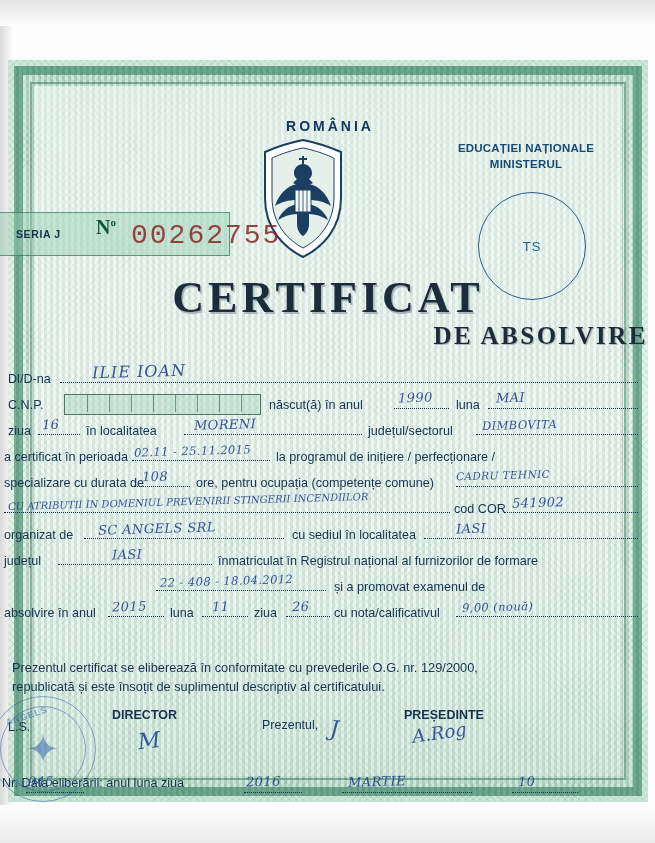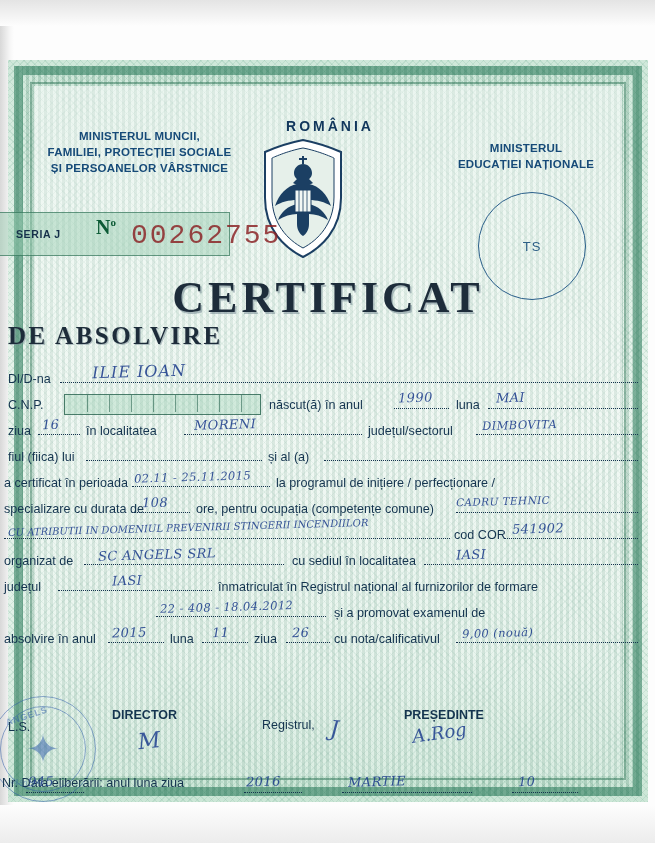--- a/index.html
+++ b/index.html
@@ -191,21 +191,21 @@
     font-weight: bold;
     font-size: 44px;
     letter-spacing: 4px;
     color: #1d2c3a;
     text-shadow: 1.5px 1.5px 0 rgba(120,140,150,0.55);
   }
   .title-sub {
     position: absolute;
     left: 0; right: 0;
     top: 262px;
-    text-align: left;
+    text-align: right;
     font-family: "Liberation Serif", serif;
     font-weight: bold;
     font-size: 25px;
     letter-spacing: 2.5px;
     color: #1d2c3a;
     text-shadow: 1.2px 1.2px 0 rgba(120,140,150,0.5);
   }
 
   
   .form {
@@ -348,31 +348,26 @@
   <div class="scan-edge-top"></div>
   <div class="scan-edge-bottom"></div>
 
   <div id="cert">
     <div class="band-outer"></div>
     <div class="band-inner"></div>
     <div class="paper"></div>
 
     <div class="content">
 
-      <div class="hdr-left">
-        <div>MINISTERUL MUNCII,</div>
-        <div>FAMILIEI, PROTECȚIEI SOCIALE</div>
-        <div>ȘI PERSOANELOR VÂRSTNICE</div>
-      </div>
 
       <div class="hdr-country">ROMÂNIA</div>
 
       <div class="hdr-right">
+        <div>EDUCAȚIEI NAȚIONALE</div>
         <div>MINISTERUL</div>
-        <div>EDUCAȚIEI NAȚIONALE</div>
       </div>
 
       <div class="coat">
         <svg viewBox="0 0 85 122" width="85" height="122">
           <path d="M42 2 C62 6 80 14 80 14 L80 60 C80 92 60 110 42 119 C24 110 4 92 4 60 L4 14 C4 14 22 6 42 2 Z" fill="#ffffff" stroke="#1b3f63" stroke-width="2"></path>
           <path d="M42 10 C58 13 73 20 73 20 L73 59 C73 86 57 102 42 110 C27 102 11 86 11 59 L11 20 C11 20 26 13 42 10 Z" fill="#e6f0ea" stroke="#1b3f63" stroke-width="1"></path>
 
           <path d="M42 26 C47 26 51 30 51 35 C51 39 48 41 48 41 L52 45 L48 47 L48 86 C48 92 45 96 42 98 C39 96 36 92 36 86 L36 47 L32 45 L36 41 C36 41 33 39 33 35 C33 30 37 26 42 26 Z" fill="#1b3f63"></path>
 
           <path d="M36 46 C26 48 18 56 14 68 C20 64 28 62 36 62 Z" fill="#1b3f63"></path>
@@ -432,26 +427,20 @@
           <span class="dots" style="left:34px; width:42px"></span>
           <span class="hand" style="left:38px; top:-1px">16</span>
           <span class="txt" style="left:82px">în localitatea</span>
           <span class="dots" style="left:180px; width:178px"></span>
           <span class="hand" style="left:190px; top:-1px">MORENI</span>
           <span class="txt" style="left:364px">județul/sectorul</span>
           <span class="dots" style="left:472px; width:162px"></span>
           <span class="hand small" style="left:478px; top:0px">DIMBOVITA</span>
         </div>
 
-        <div class="line">
-          <span class="txt" style="left:4px">fiul (fiica) lui</span>
-          <span class="dots" style="left:82px; width:176px"></span>
-          <span class="txt" style="left:264px">și al (a)</span>
-          <span class="dots" style="left:320px; width:314px"></span>
-        </div>
 
         <div class="line">
           <span class="txt" style="left:0px">a certificat în perioada</span>
           <span class="dots" style="left:128px; width:138px"></span>
           <span class="hand small" style="left:130px; top:0px">02.11 - 25.11.2015</span>
           <span class="txt" style="left:272px">la programul de inițiere / perfecționare /</span>
         </div>
 
         <div class="line">
           <span class="txt" style="left:0px">specializare cu durata de</span>
@@ -502,33 +491,37 @@
           <span class="txt" style="left:250px">ziua</span>
           <span class="dots" style="left:282px; width:44px"></span>
           <span class="hand" style="left:288px; top:-1px">26</span>
           <span class="txt" style="left:330px">cu nota/calificativul</span>
           <span class="dots" style="left:452px; width:182px"></span>
           <span class="hand small" style="left:458px; top:0px">9,00 (nouă)</span>
         </div>
 
       </div>
 
+      <div class="para">
+        <div>Prezentul certificat se eliberează în conformitate cu prevederile O.G. nr. 129/2000,</div>
+        <div>republicată și este însoțit de suplimentul descriptiv al certificatului.</div>
+      </div>
 
       <div class="stamp">
         <div class="inner"></div>
         <div class="star">✦</div>
         <div class="t1">ANGELS</div>
         <div class="t2">J180</div>
       </div>
 
       <div class="sig-row">
         <span class="sig-label plain" style="left:0px; top:12px">L.S.</span>
         <span class="sig-label" style="left:104px; top:0px">DIRECTOR</span>
         <span class="sig-mark" style="left:130px; top:20px; transform:rotate(-6deg)">M</span>
-        <span class="sig-label plain" style="left:254px; top:10px">Registrul,</span>
+        <span class="sig-label plain" style="left:254px; top:10px">Prezentul,</span>
         <span class="sig-mark" style="left:322px; top:8px; transform:rotate(4deg)">J</span>
         <span class="sig-label" style="left:396px; top:0px">PREȘEDINTE</span>
         <span class="sig-mark" style="left:404px; top:14px; font-size:18px; transform:rotate(-8deg)">A.Rog</span>
       </div>
 
       <div class="footer-line">
         <span class="txt" style="left:0px">Nr.</span>
         <span class="dots" style="left:24px; width:58px"></span>
         <span class="hand" style="left:26px; top:-2px">945</span>
         <span class="txt" style="left:92px">Data eliberării: anul</span>

